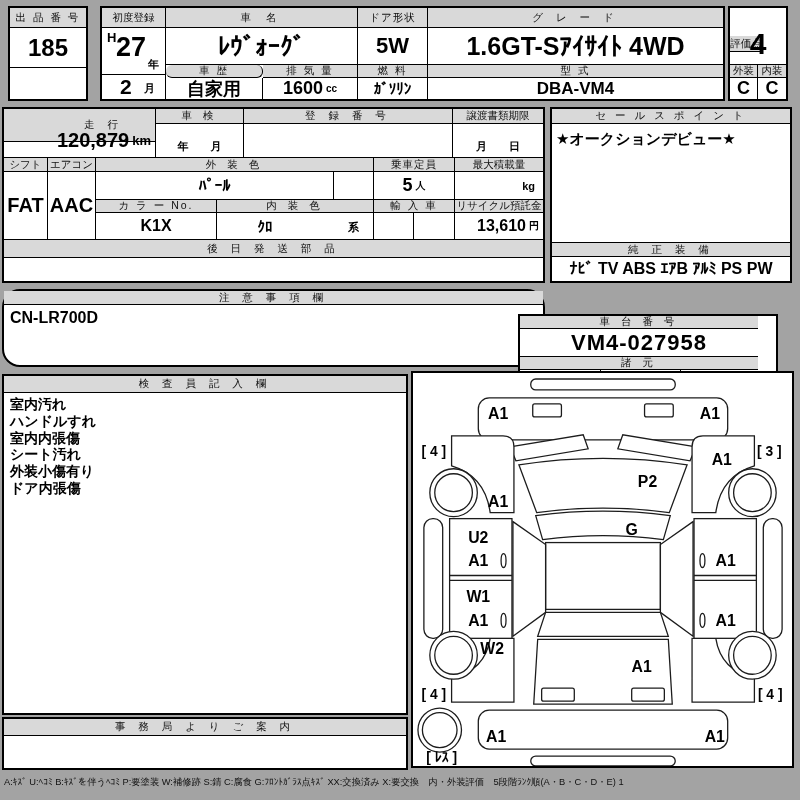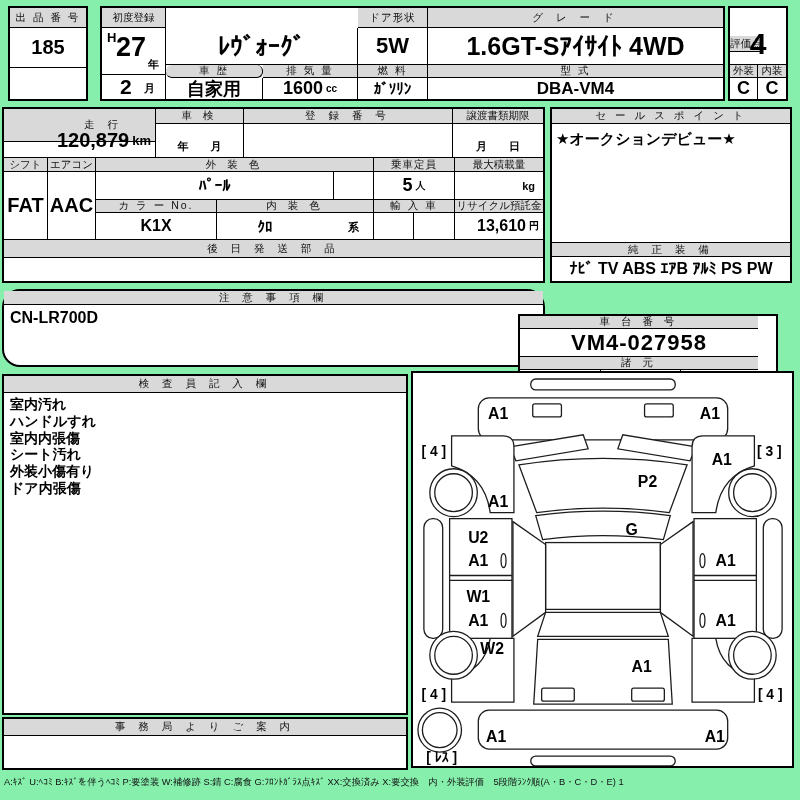--- a/index.html
+++ b/index.html
@@ -1,26 +1,26 @@
 <!DOCTYPE html>
 <html><head>
 <meta charset="utf-8">
 <style>
   html,body{margin:0;padding:0;background:#fff;}
-  #sheet{position:relative;width:800px;height:800px;background:#86efac;
+  #sheet{position:relative;width:800px;height:800px;background:#a3a3a3;
          font-family:"Liberation Sans","DejaVu Sans",sans-serif;color:#000;overflow:hidden;}
   .box{position:absolute;border:2px solid #000;background:#fff;box-sizing:border-box;}
   .cell,.hd,.val{position:absolute;box-sizing:border-box;}
   .br{border-right:1px solid #000;} .bb{border-bottom:1px solid #000;}
   .bt{border-top:1px solid #000;}
   .hd{background:#d9d9d9;display:flex;align-items:center;justify-content:center;
       font-size:10.5px;letter-spacing:2px;color:#111;white-space:nowrap;overflow:hidden;}
   .val{display:flex;align-items:center;justify-content:center;font-weight:bold;white-space:nowrap;}
   .unit{font-size:10px;margin-left:3px;}
-  .f30{font-size:30px;} .f26{font-size:25px;} .f24{font-size:20px;text-align:center;} .f22{font-size:22px;}
+  .f30{font-size:30px;} .f26{font-size:25px;} .f24{font-size:24px;text-align:center;} .f22{font-size:22px;}
   .f20{font-size:20px;} .f18{font-size:18px;} .f17{font-size:17px;} .f16{font-size:16px;}
   .f15{font-size:15px;} .f13{font-size:13px;}
   .left{justify-content:flex-start;} .right{justify-content:flex-end;}
   .placeholder{font-weight:bold;font-size:11px;align-items:flex-end;padding-bottom:3px;}
   .era{position:absolute;top:2px;left:5px;font-size:13px;font-weight:bold;}
   .suffix{position:absolute;bottom:2px;right:6px;font-size:11px;font-weight:bold;}
   .inspector-line{font-size:14px;font-weight:bold;line-height:16.8px;white-space:nowrap;}
   #legend{position:absolute;left:4px;top:776px;width:794px;font-size:9.3px;color:#111;white-space:nowrap;}
   #car-svg{position:absolute;left:0;top:0;width:100%;height:100%;}
   #car-svg .ln{stroke:#1c1c1c;fill:#fff;stroke-width:1.3;}
@@ -34,20 +34,21 @@
 <div id="sheet">
 
   <div class="box" style="left:8px;top:6px;width:80px;height:95px;">
     <div class="hd bb" style="left:0;top:0;width:76px;height:20px;">出 品 番 号</div>
     <div class="val f24 bb" style="left:0;top:20px;width:76px;height:40px;">185</div>
     <div class="cell" style="left:0;top:60px;width:76px;height:31px;"></div>
   </div>
 
   <div class="box" style="left:100px;top:6px;width:625px;height:95px;">
     <div class="hd br bb" style="left:0;top:0;width:64px;height:20px;letter-spacing:0;">初度登録</div>
+    <div class="hd br bb" style="left:64px;top:0;width:192px;height:20px;letter-spacing:6px;">車  名</div>
     <div class="hd br bb" style="left:256px;top:0;width:70px;height:20px;letter-spacing:1px;">ドア形状</div>
     <div class="hd bb" style="left:326px;top:0;width:295px;height:20px;letter-spacing:5px;">グ レ ー ド</div>
 
     <div class="cell br bb" style="left:0;top:20px;width:64px;height:47px;">
       <span class="era">H</span>
       <span style="position:absolute;left:14px;top:4px;font-size:27px;font-weight:bold;">27</span>
       <span class="suffix">年</span>
     </div>
     <div class="cell br" style="left:0;top:67px;width:64px;height:24px;">
       <span style="position:absolute;left:18px;top:0px;font-size:21px;font-weight:bold;">2</span>

